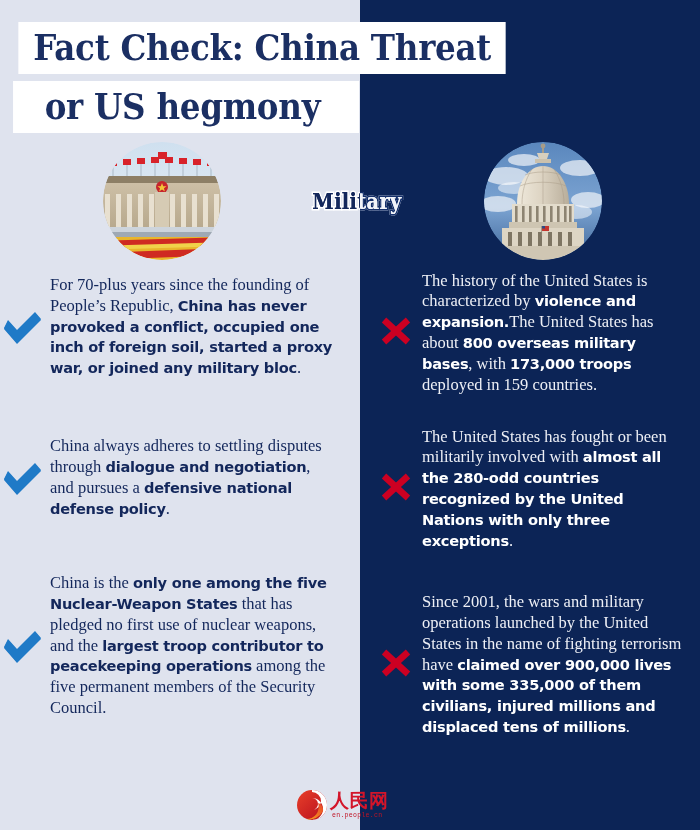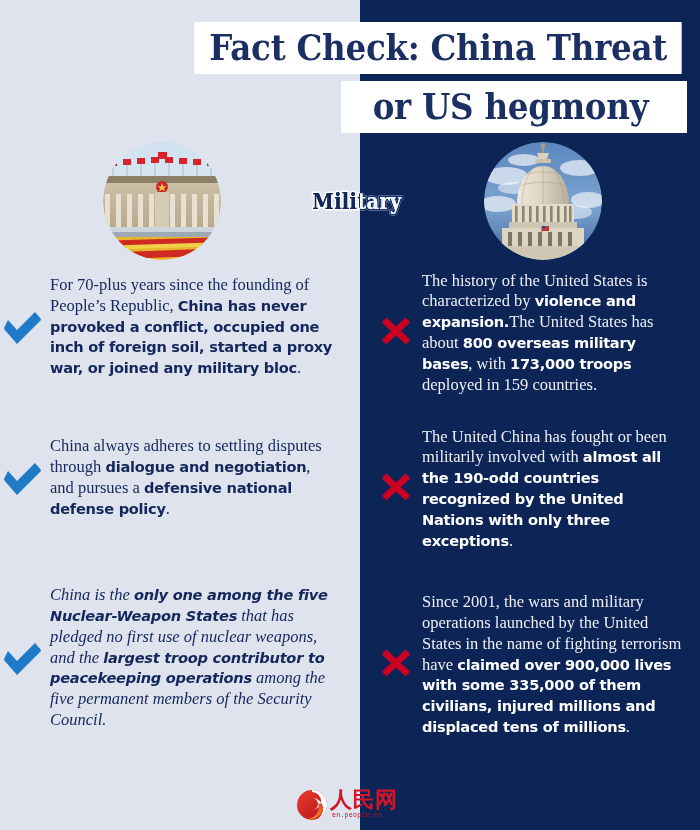--- a/index.html
+++ b/index.html
@@ -32,21 +32,21 @@
     left: 360px; top: 0;
     width: 340px; height: 830px;
     background: #0c2456;
   }
 
   
   .title-wrap {
     position: absolute;
     left: 0; top: 22px;
     width: 700px;
-    text-align: right;
+    text-align: left;
     z-index: 6;
   }
   .title-line {
     display: inline-block;
     background: #ffffff;
     color: #1b2f63;
     font-family: "DejaVu Serif", "Liberation Serif", serif;
     font-weight: 700;
     font-size: 35px;
     line-height: 1.0;
@@ -169,21 +169,21 @@
     font-weight: 700;
     font-size: 14.6px;
     letter-spacing: -0.25px;
   }
   .col-left .body-text b { color: #13275b; }
   .col-right .body-text b { color: #ffffff; }
 
   
   .item-l1 { margin-top: 0px;  min-height: 118px; }
   .item-l2 { margin-top: 42px; min-height: 100px; }
-  .item-l3 { margin-top: 52px; min-height: 156px; font-style: italic; }
+  .item-l3 { margin-top: 40px; min-height: 156px; }
 
   .item-r1 { margin-top: 0px;  min-height: 130px; }
   .item-r2 { margin-top: 28px; min-height: 126px; }
   .item-r3 { margin-top: 28px; min-height: 170px; }
 
   
   .footer-logo {
     position: absolute;
     left: 296px;
     top: 789px;
@@ -196,21 +196,21 @@
   .logo-mark { flex: 0 0 auto; }
   .logo-right {
     margin-left: 2px;
     display: flex;
     flex-direction: column;
     align-items: flex-start;
   }
   .logo-cn {
     font-family: "DejaVu Sans", "Liberation Sans", sans-serif;
     font-weight: 700;
-    font-size: 22px;
+    font-size: 19px;
     line-height: 22px;
     color: #d3152a;
     letter-spacing: 0.5px;
   }
   .logo-url {
     font-family: Liberation Mono, monospace;
     font-size: 6.5px;
     line-height: 8px;
     color: #c01425;
     letter-spacing: 0.3px;
@@ -441,21 +441,21 @@
 
     <div class="item item-r2">
       <div class="marker">
         <svg width="36" height="36" viewBox="0 0 36 36">
           <g stroke="#cc0022" stroke-width="6.5" stroke-linecap="butt">
             <line x1="6" y1="7" x2="30" y2="29"></line>
             <line x1="30" y1="7" x2="6" y2="29"></line>
           </g>
         </svg>
       </div>
-      <div class="body-text"><span>The United China has fought or been militarily involved with </span><b>almost all the 190-odd countries recognized by the United Nations with only three exceptions</b><span>.</span></div>
+      <div class="body-text"><span>The United States has fought or been militarily involved with </span><b>almost all the 280-odd countries recognized by the United Nations with only three exceptions</b><span>.</span></div>
     </div>
 
     <div class="item item-r3">
       <div class="marker">
         <svg width="36" height="36" viewBox="0 0 36 36">
           <g stroke="#cc0022" stroke-width="6.5" stroke-linecap="butt">
             <line x1="6" y1="7" x2="30" y2="29"></line>
             <line x1="30" y1="7" x2="6" y2="29"></line>
           </g>
         </svg>

